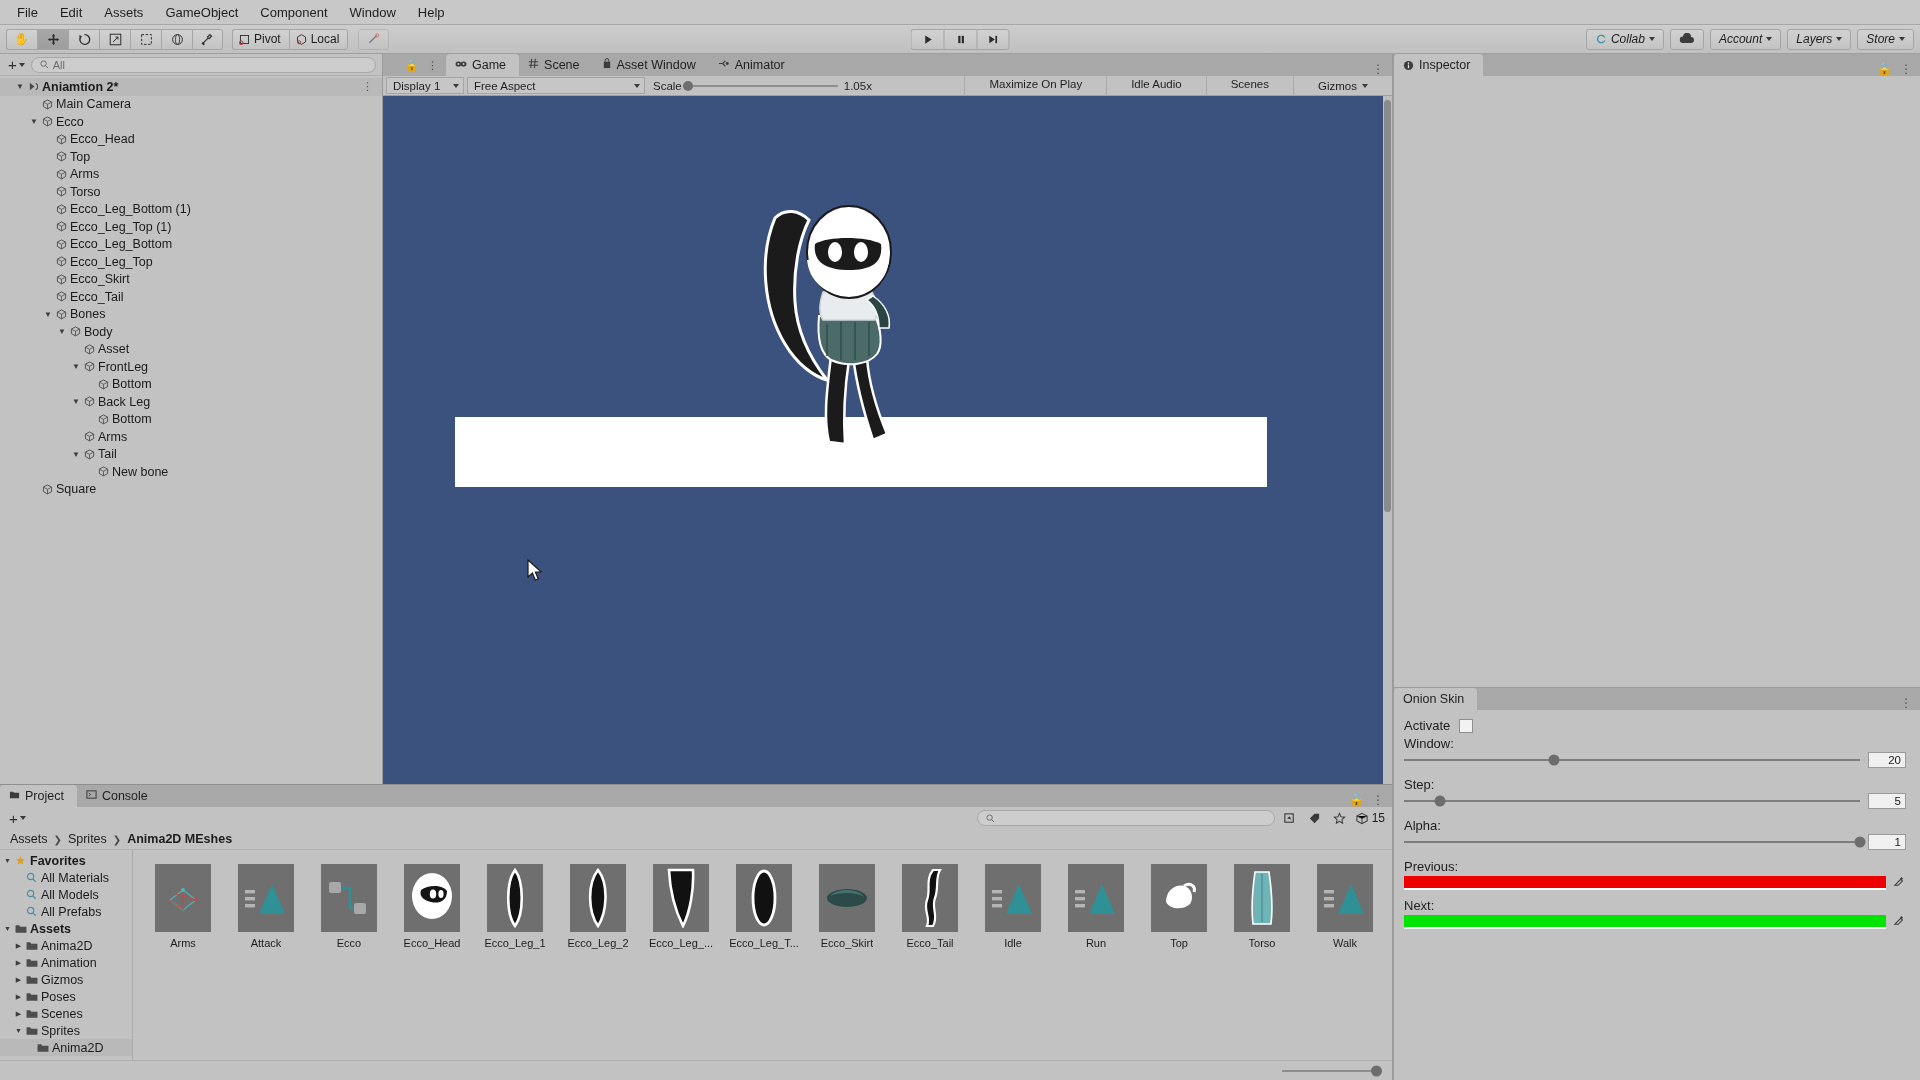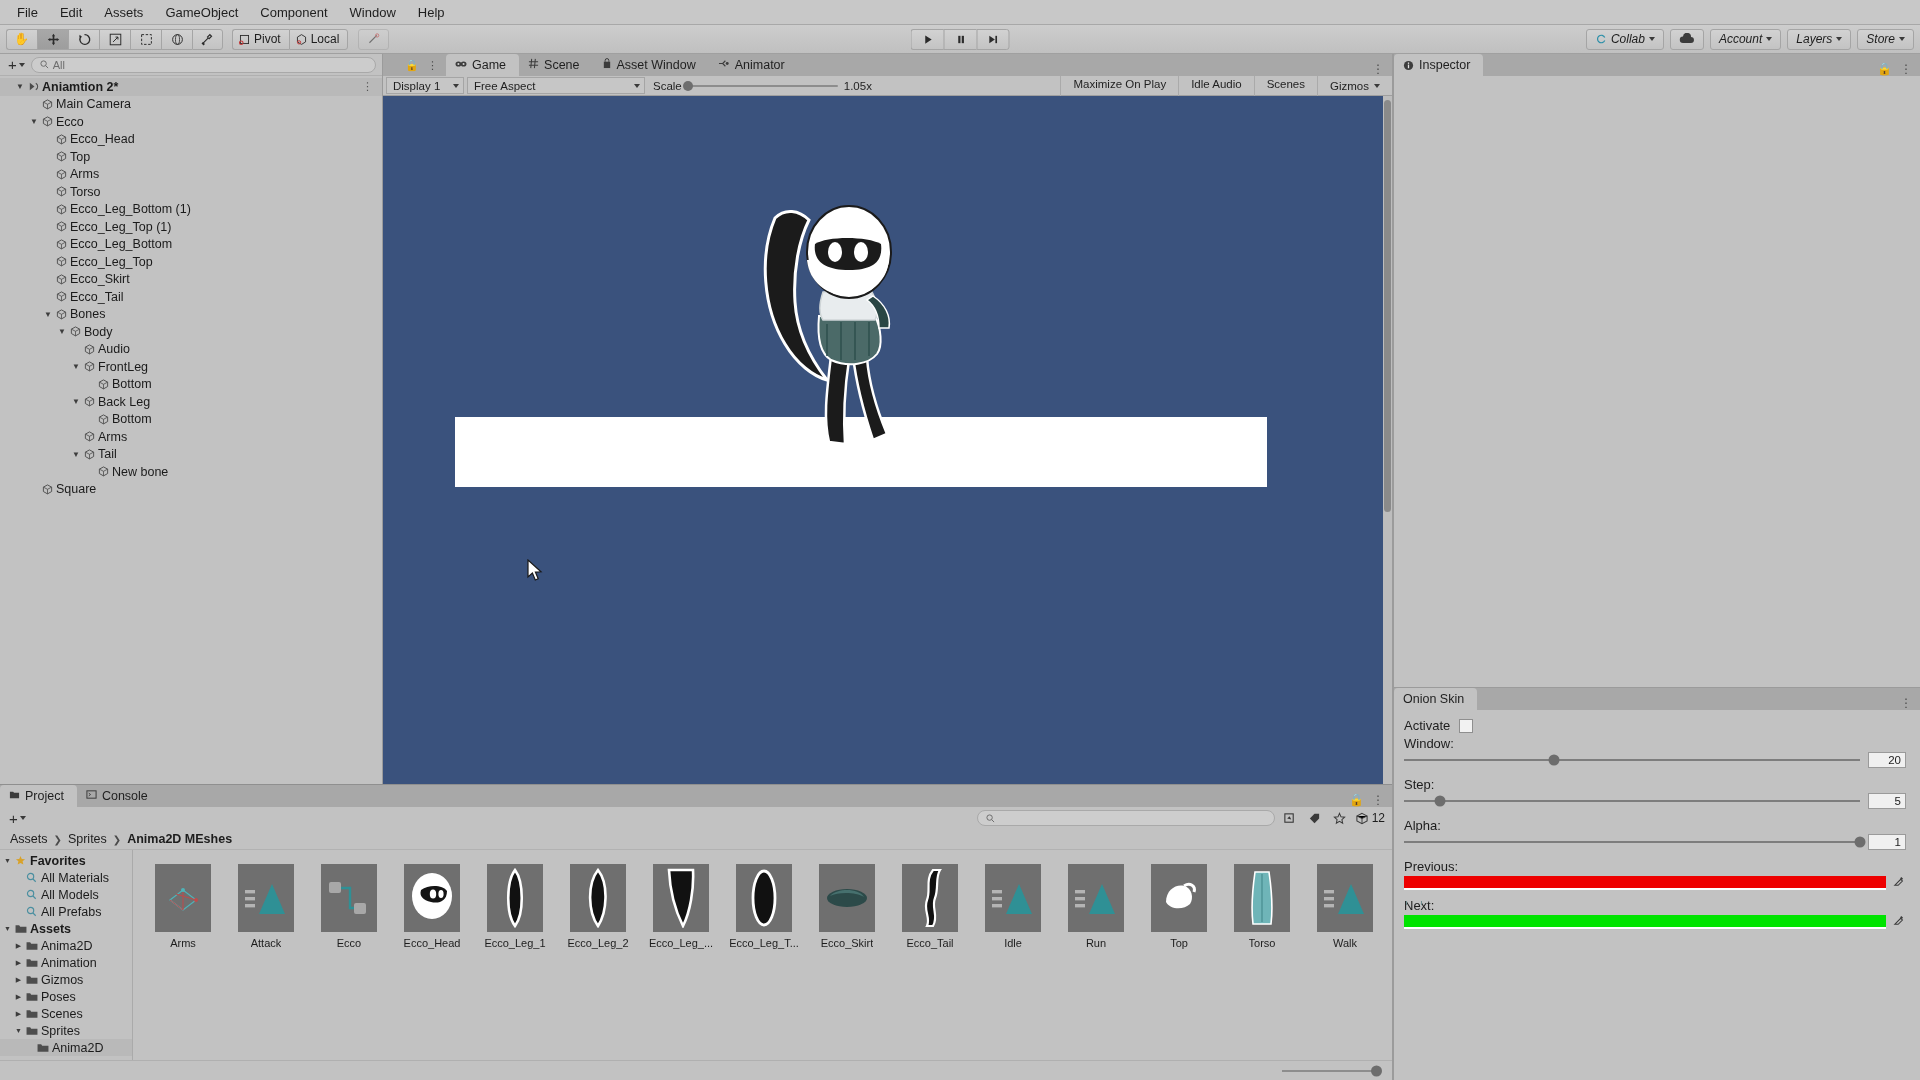--- a/index.html
+++ b/index.html
@@ -80,21 +80,21 @@
   
   .gv-toolbar { height: 20px; background: #c2c2c2; display: flex; align-items: center;
                 font-size: 11.5px; color: #1f1f1f; flex: none; border-bottom: 1px solid #9f9f9f; }
   .gv-drop { height: 17px; display: flex; align-items: center; justify-content: space-between;
              background: #c6c6c6; border: 1px solid #a5a5a5; padding: 0 4px 0 6px; margin-left: 3px; }
   .gv-scale { display: flex; align-items: center; gap: 6px; padding-left: 8px; flex: 1; }
   .slider-track { position: relative; height: 2px; background: #8d8d8d; border-radius: 1px; }
   .slider-knob { position: absolute; top: 50%; width: 10px; height: 10px; border-radius: 50%;
                  background: #6e6e6e; transform: translate(-50%,-50%); }
   .gv-right { display: flex; align-items: center; gap: 0; margin-left: auto; }
-  .gv-right .gb { padding: 0 12px; height: 24px; line-height: 20px; border-left: 1px solid #aaa; }
+  .gv-right .gb { padding: 0 24px; height: 24px; line-height: 20px; border-left: 1px solid #aaa; }
   .gameview { flex: 1; background: #3a527d; position: relative; overflow: hidden; }
   .gv-scroll-v { position: absolute; right: 0; top: 0; width: 9px; height: 100%; background: #bdbdbd; }
   .gv-scroll-v i { position: absolute; left: 1px; width: 7px; border-radius: 4px; background: #8a8a8a; }
   .gv-scroll-h { position: absolute; left: 0; bottom: 0; height: 9px; width: 100%; background: #bdbdbd; }
   .gv-scroll-h i { position: absolute; top: 1px; height: 7px; border-radius: 4px; background: #8a8a8a; }
   .ground { position: absolute; background: #ffffff; }
 
   
   .anim-panel { height: 243px; flex: none; display: flex; flex-direction: column; border-top: 1px solid #8f8f8f; }
   .anim-toolrow { height: 23px; background: #c2c2c2; display: flex; align-items: center; flex: none; }
@@ -474,21 +474,21 @@
               <span class="lbl">Body</span>
             </div>
             <div class="hrow">
               <span class="arrow" style="margin-left: 70px;"></span>
               <span class="gicon">
                 <svg width="11" height="11" viewBox="0 0 12 12">
                   <path d="M6 1 L10.5 3.4 V8.2 L6 10.8 L1.5 8.2 V3.4 Z" fill="none" stroke="#4a4a4a" stroke-width="1"></path>
                   <path d="M1.5 3.4 L6 5.8 L10.5 3.4 M6 5.8 V10.8" stroke="#4a4a4a" stroke-width=".85" fill="none"></path>
                 </svg>
               </span>
-              <span class="lbl">Audio</span>
+              <span class="lbl">Asset</span>
             </div>
             <div class="hrow">
               <span class="arrow" style="margin-left: 70px;">▼</span>
               <span class="gicon">
                 <svg width="11" height="11" viewBox="0 0 12 12">
                   <path d="M6 1 L10.5 3.4 V8.2 L6 10.8 L1.5 8.2 V3.4 Z" fill="none" stroke="#4a4a4a" stroke-width="1"></path>
                   <path d="M1.5 3.4 L6 5.8 L10.5 3.4 M6 5.8 V10.8" stroke="#4a4a4a" stroke-width=".85" fill="none"></path>
                 </svg>
               </span>
               <span class="lbl">FrontLeg</span>
@@ -1144,21 +1144,21 @@
       <div style="width:20px;display:flex;justify-content:center">
         <svg width="13" height="13" viewBox="0 0 14 14">
             <path d="M7 1.5 L8.6 5.2 L12.5 5.6 L9.6 8.2 L10.4 12 L7 10 L3.6 12 L4.4 8.2 L1.5 5.6 L5.4 5.2 Z" fill="none" stroke="#3a3a3a" stroke-width="1.1"></path>
           </svg>
       </div>
       <div style="display:flex;align-items:center;gap:3px">
         <svg width="14" height="13" viewBox="0 0 15 14">
             <path d="M7.5 1.5 L13 4.3 V9.6 L7.5 12.5 L2 9.6 V4.3 Z" fill="none" stroke="#3a3a3a" stroke-width="1.1"></path>
             <path d="M2 4.3 L7.5 7 L13 4.3 M7.5 7 V12.5" stroke="#3a3a3a" stroke-width="1"></path>
           </svg>
-        <span style="font-size:12px">12</span>
+        <span style="font-size:12px">15</span>
       </div>
     </div>
     <div class="crumbrow" id="crumbrow">
         <span class="crumb">Assets</span>
         <span style="color: rgb(74, 74, 74); font-size: 10px;">❯</span>
         <span class="crumb">Sprites</span>
         <span style="color: rgb(74, 74, 74); font-size: 10px;">❯</span>
         <span class="crumb last">Anima2D MEshes</span>
       </div>
     <div class="proj-body">

